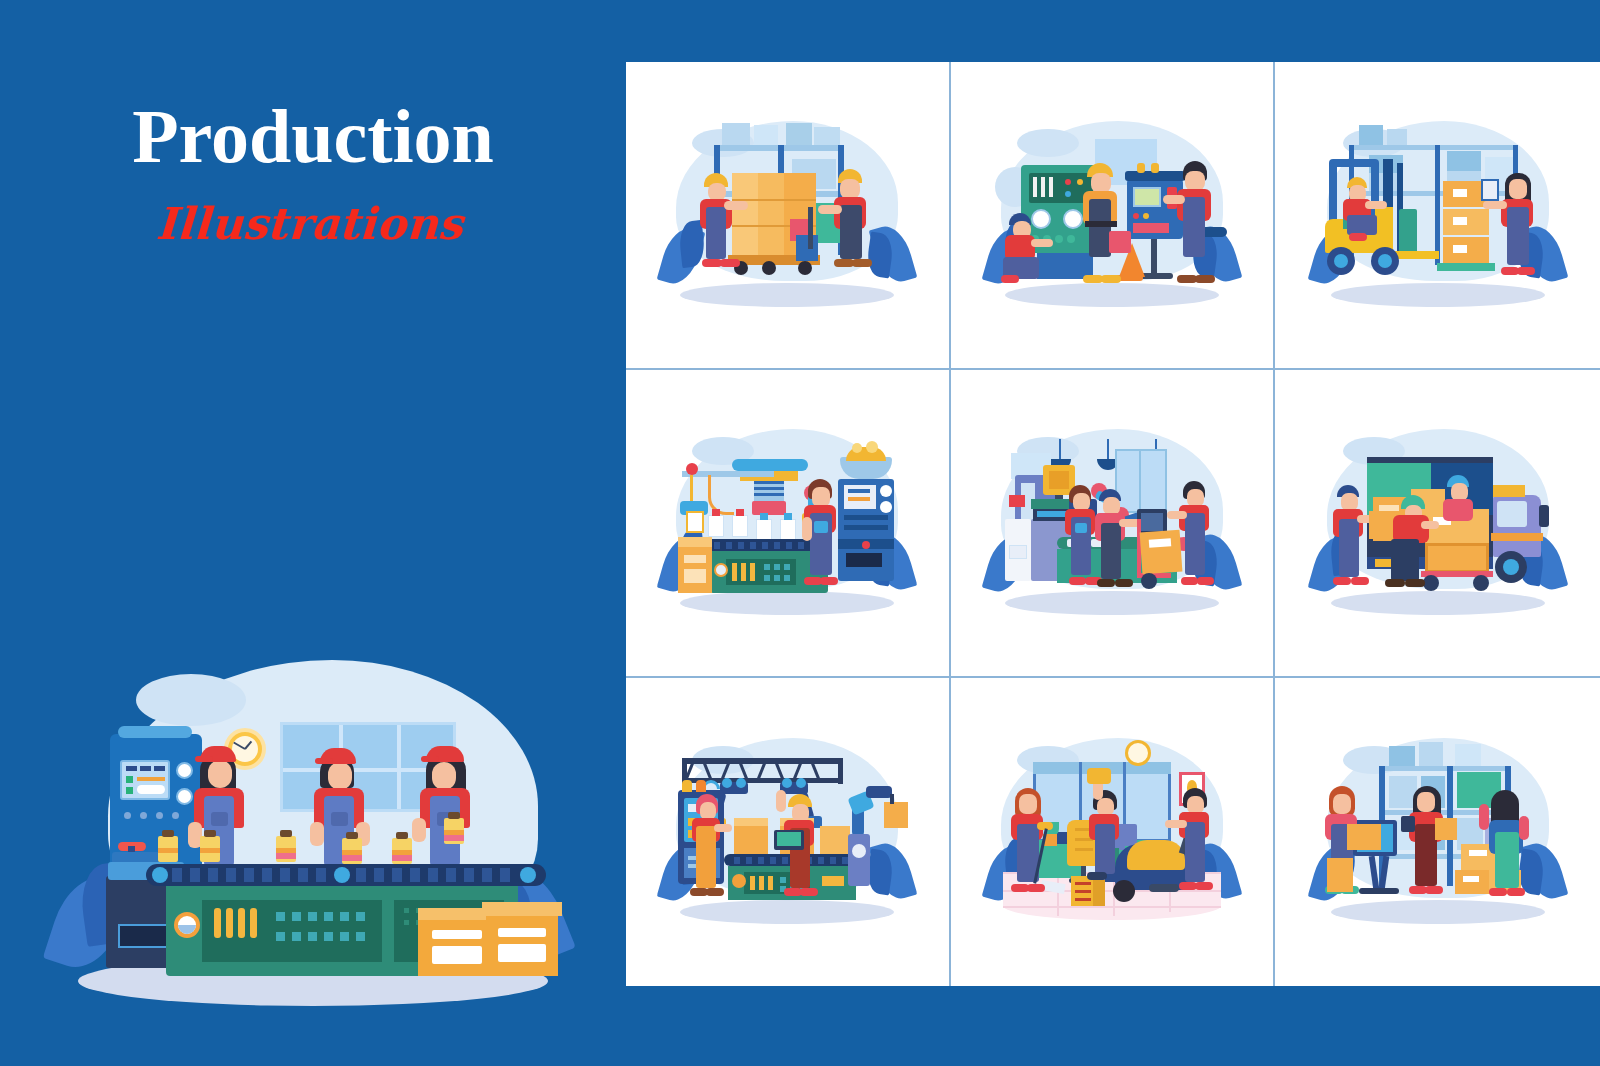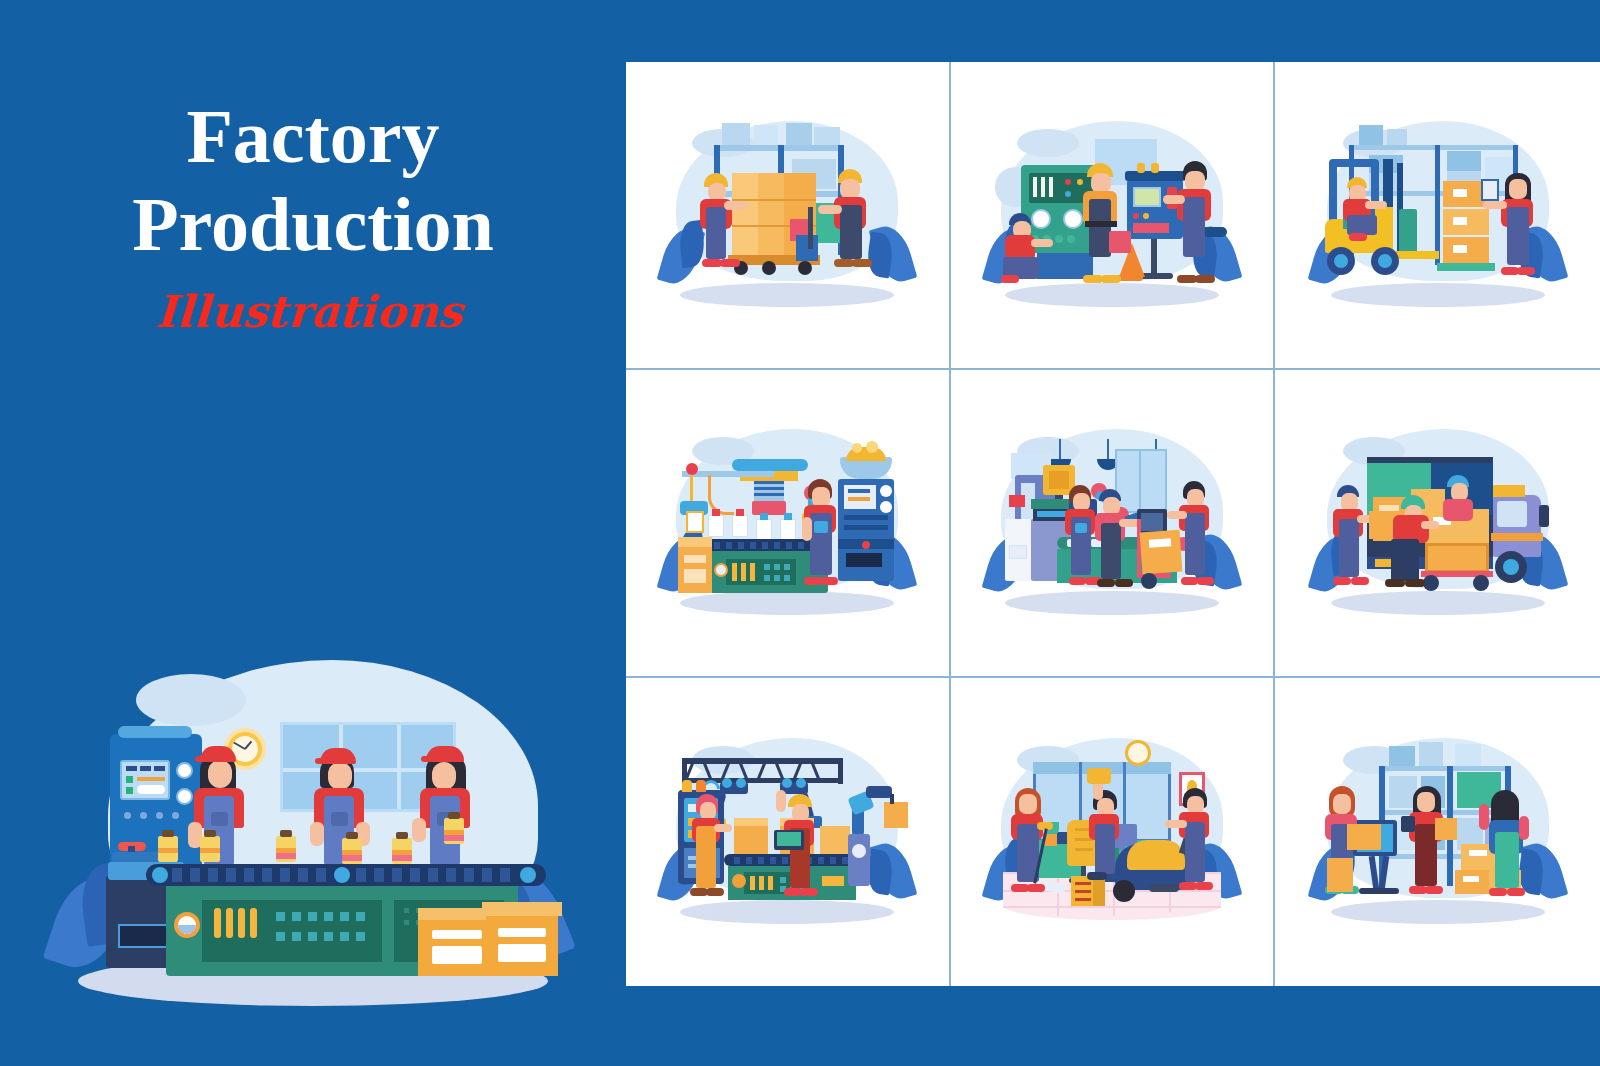--- a/index.html
+++ b/index.html
@@ -171,21 +171,20 @@
   .sh { position:absolute; } 
 </style>
 </head>
 <body>
 
 <div class="page">
 
   <div class="left-panel">
 
     <div class="title-block">
-      <div class="title-line">Factory</div>
       <div class="title-line">Production</div>
       <div class="subtitle">Illustrations</div>
     </div>
 
 
     <div class="hero">
       <div class="hero-blob"></div>
       <div class="hero-blob2"></div>
       <div class="leaf lt"></div>
       <div class="leaf lt2"></div>

